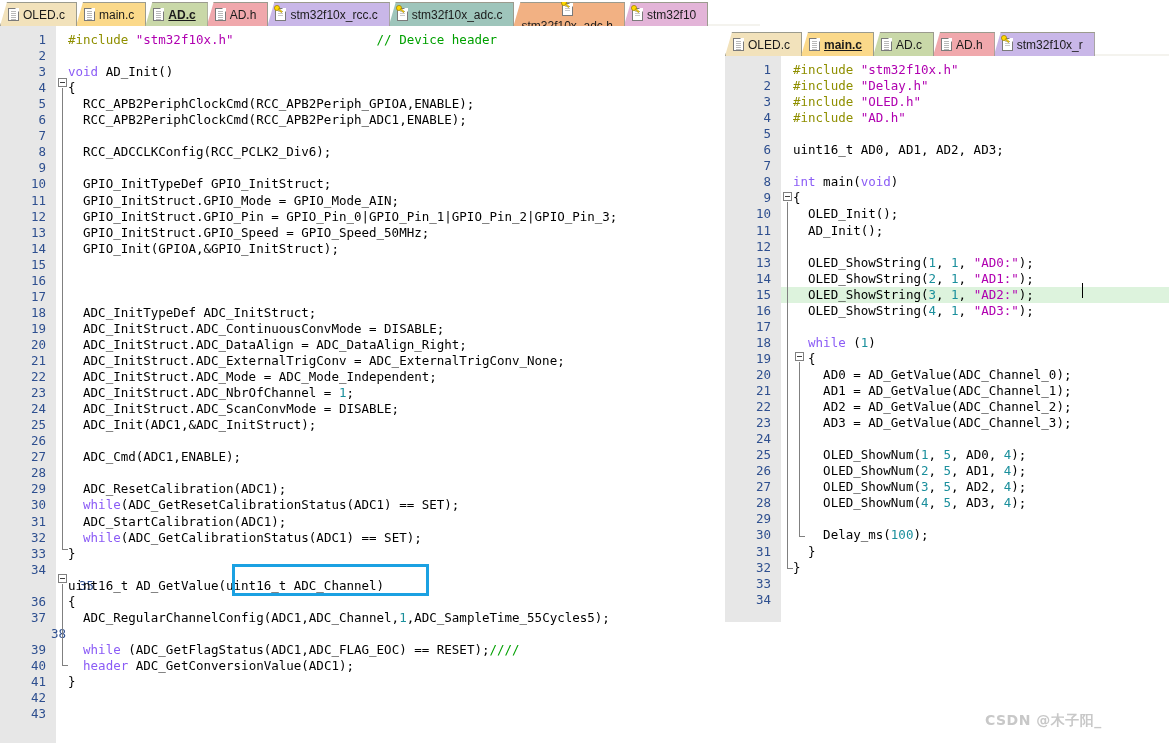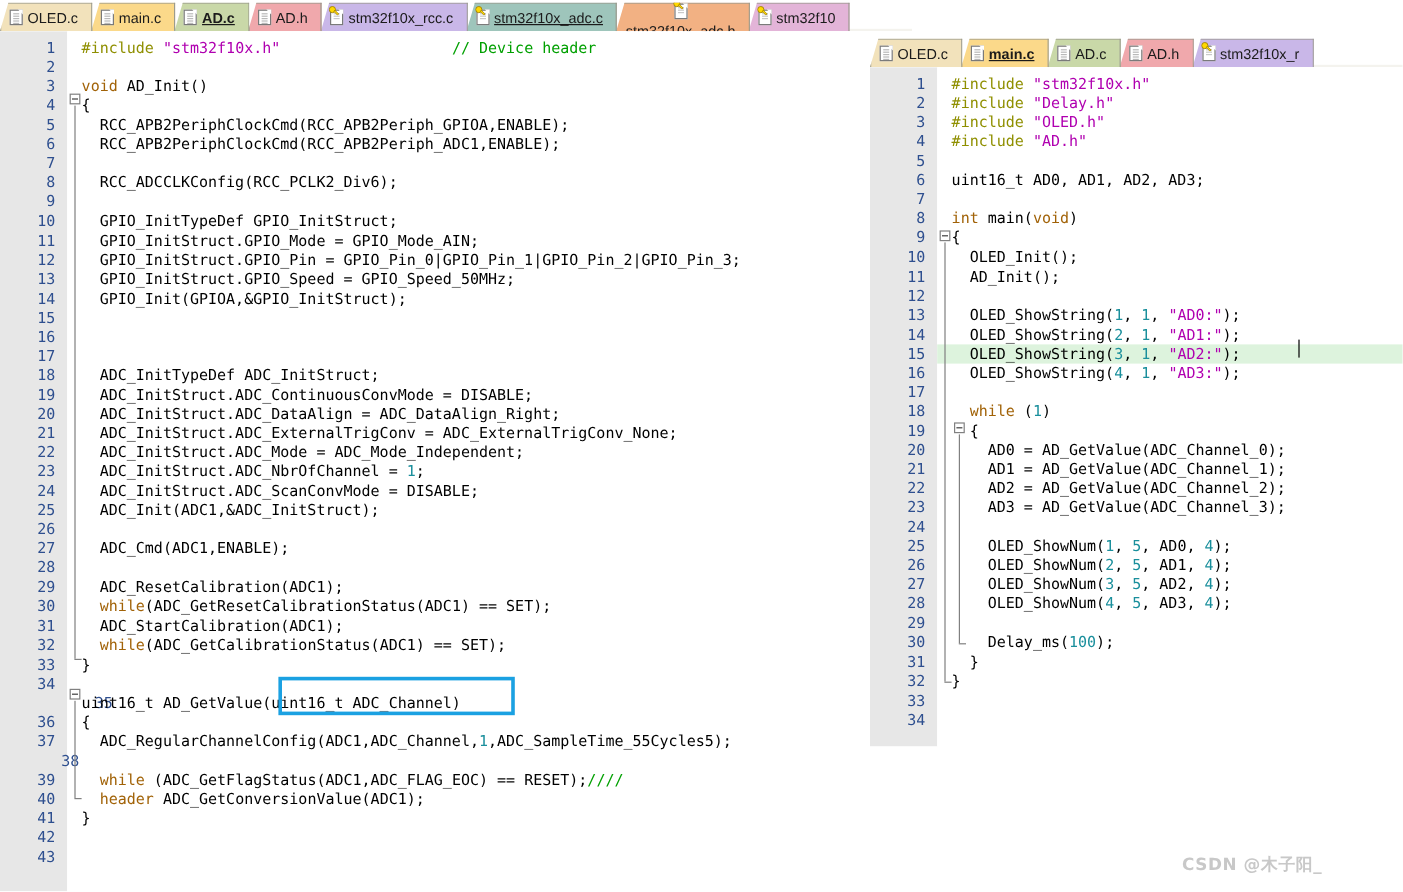--- a/index.html
+++ b/index.html
@@ -114,21 +114,21 @@
     color:#000000;
     font-size:12.5px;
     font-family:"DejaVu Sans Mono","Liberation Mono",monospace;
   }
   .hl-line{
     position:absolute;
     background:#ddf3dd;
   }
 
   
-  .t-kw   { color:#a16207; }
+  .t-kw   { color:#8b5cf6; }
   .t-str  { color:#b000b0; }
   .t-cmt  { color:#00a000; }
   .t-pp   { color:#8f8f00; }
   .t-num  { color:#1a8f9c; }
   .t-pl   { color:#000000; }
 
   
   .foldbox{
     position:absolute;
     width:9px;height:9px;
@@ -199,21 +199,21 @@
     </div>
     <div class="tab" style="background: rgb(201, 183, 232); z-index: 16;">
       <span class="ficon key">
         <svg class="kdot" viewBox="0 0 9 8" xmlns="http://www.w3.org/2000/svg">
           <circle cx="3" cy="3" r="2.6" fill="#ffd800" stroke="#9a7b00" stroke-width="0.7"></circle>
           <path d="M5 3.4 L8.3 6.7 L7.2 7.6 L4.3 4.5 Z" fill="#ffd800" stroke="#9a7b00" stroke-width="0.6"></path>
         </svg>
       </span>
       <span class="tabtext">stm32f10x_rcc.c</span>
     </div>
-    <div class="tab" style="background: rgb(158, 197, 187); z-index: 15; text-decoration: underline;">
+    <div class="tab" style="background: rgb(158, 197, 187); z-index: 15;">
       <span class="ficon key">
         <svg class="kdot" viewBox="0 0 9 8" xmlns="http://www.w3.org/2000/svg">
           <circle cx="3" cy="3" r="2.6" fill="#ffd800" stroke="#9a7b00" stroke-width="0.7"></circle>
           <path d="M5 3.4 L8.3 6.7 L7.2 7.6 L4.3 4.5 Z" fill="#ffd800" stroke="#9a7b00" stroke-width="0.6"></path>
         </svg>
       </span>
       <span class="tabtext">stm32f10x_adc.c</span>
     </div>
     <div class="tab" style="background: rgb(242, 177, 131); z-index: 14; flex-direction: column;">
       <span class="ficon key">

